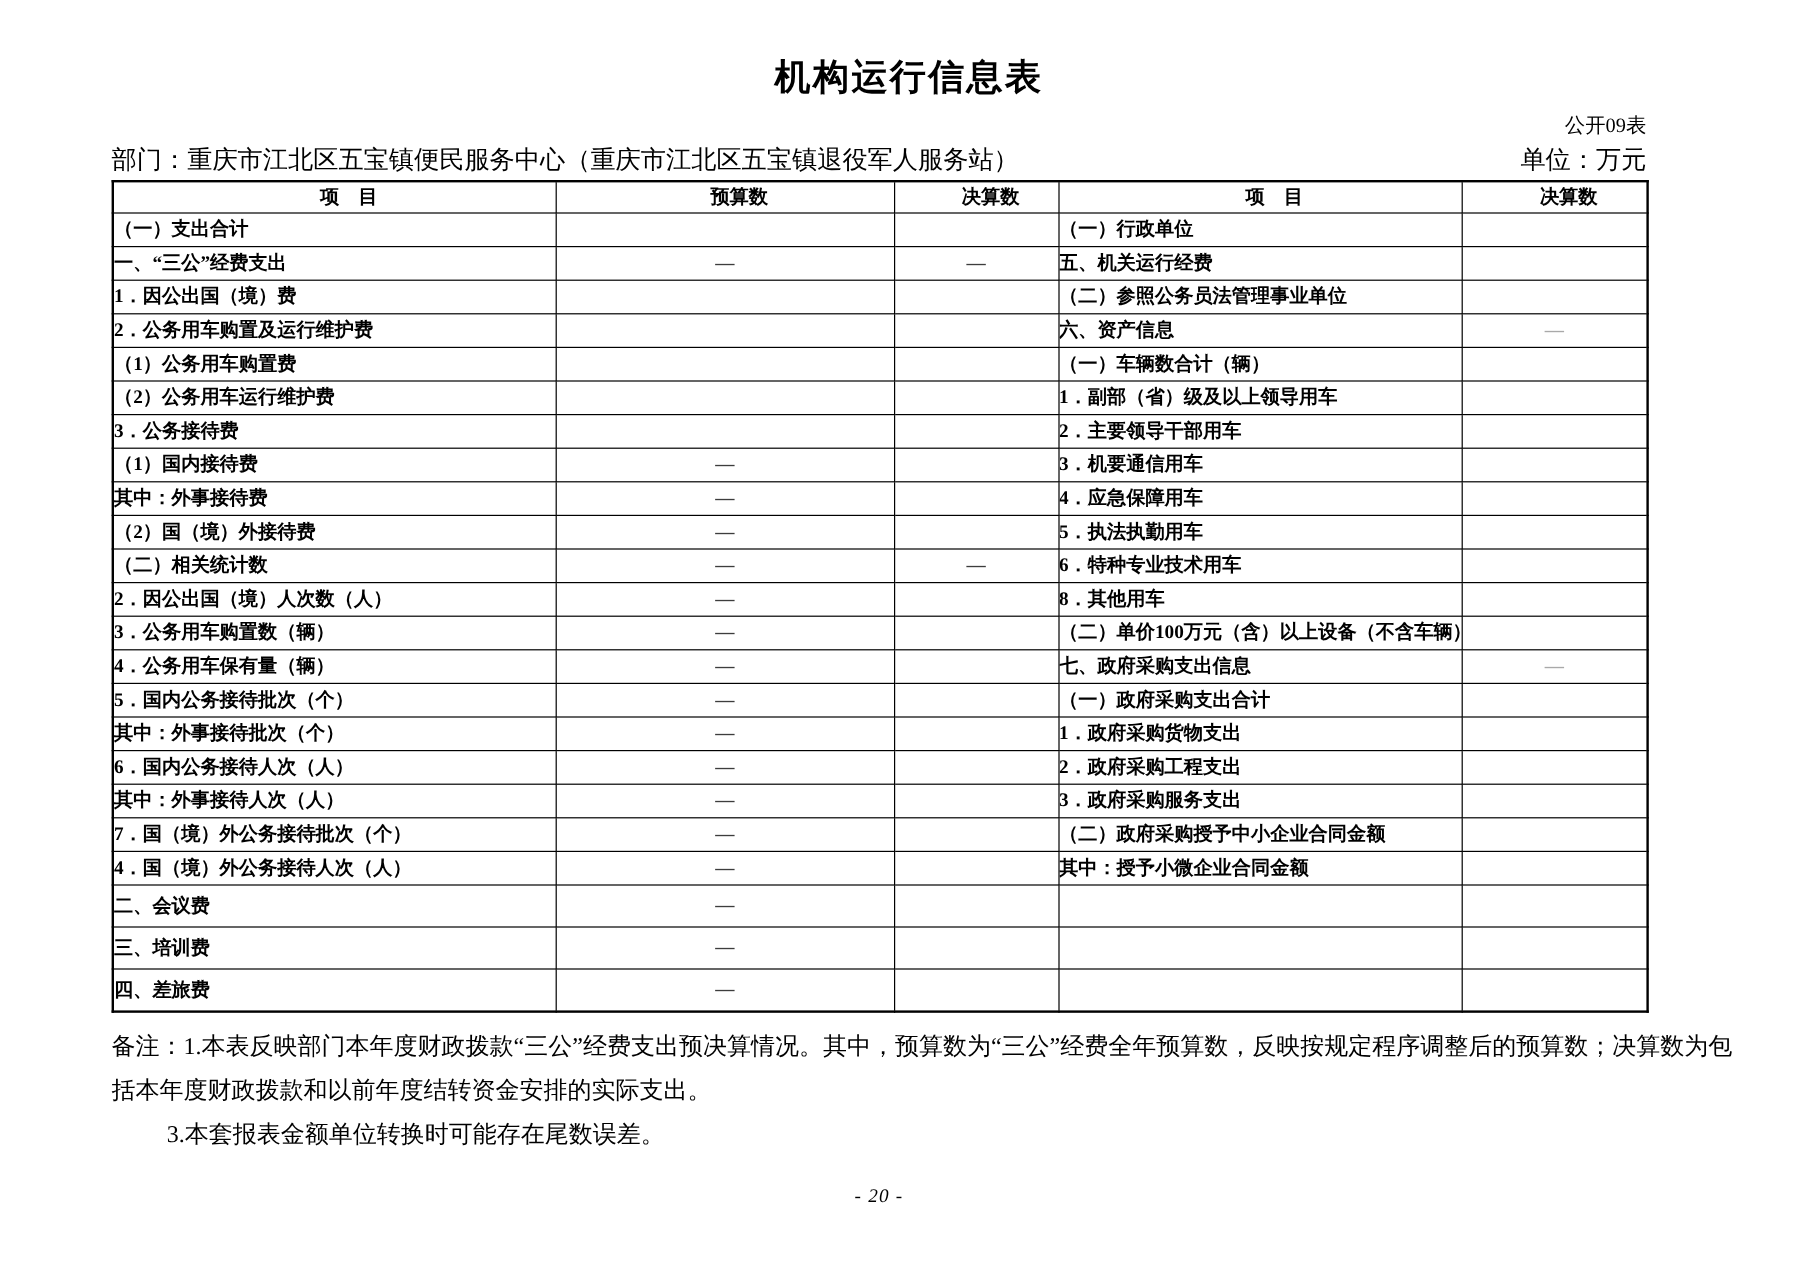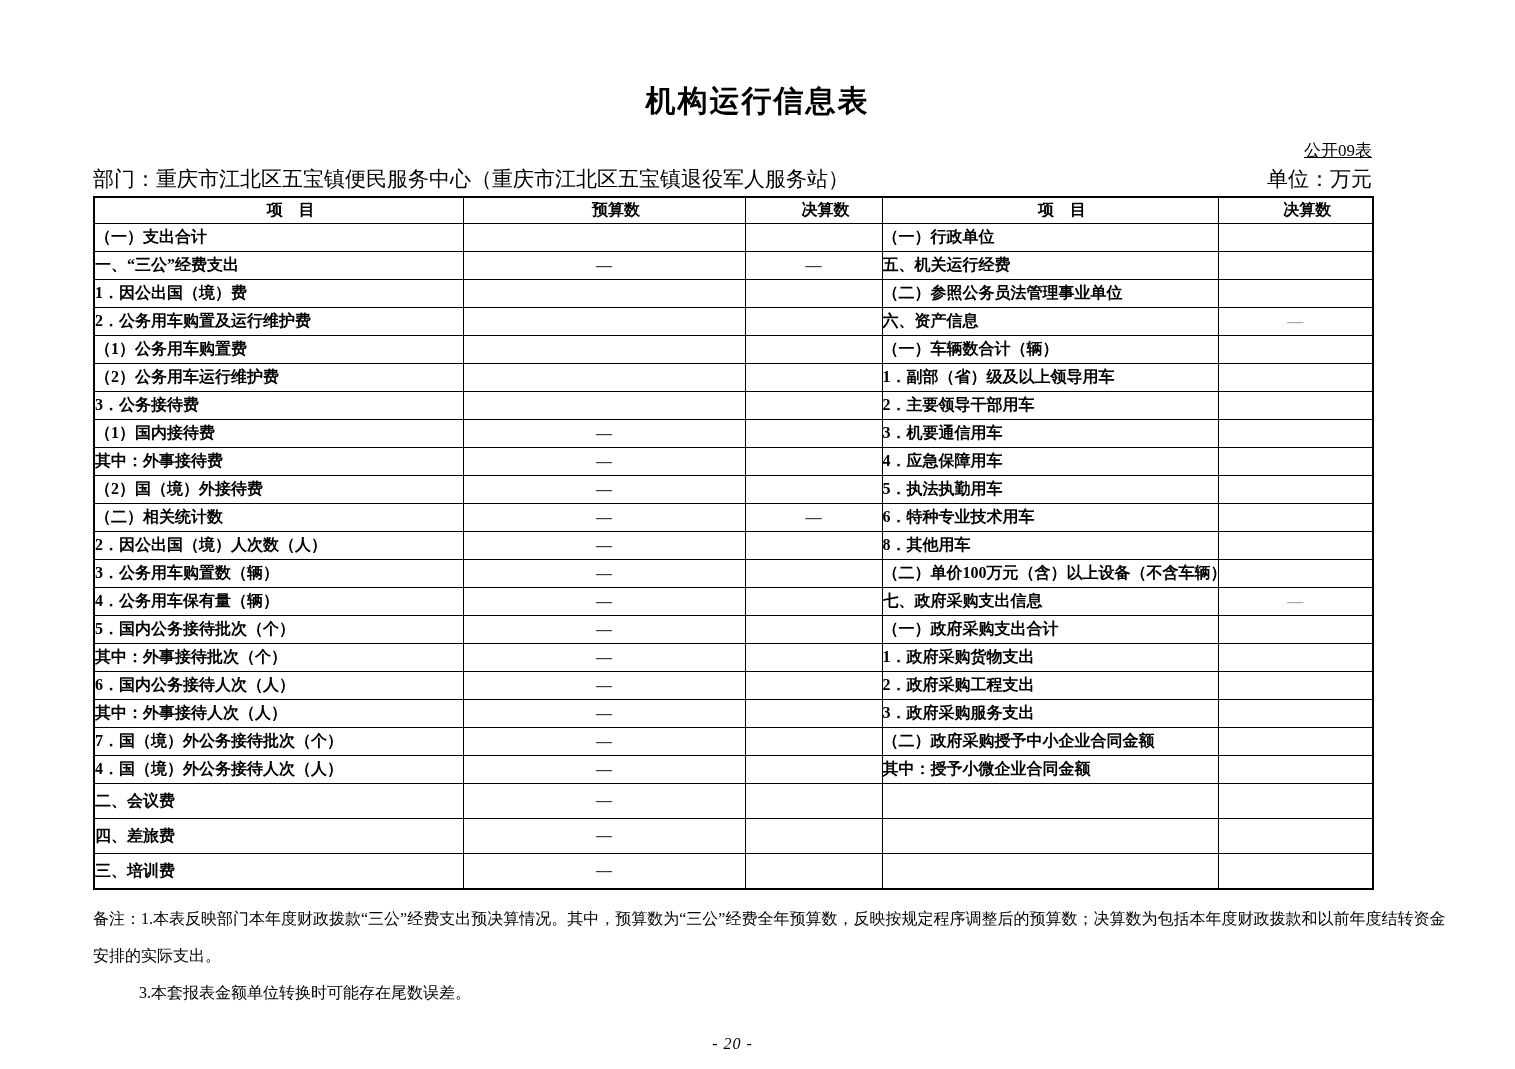--- a/index.html
+++ b/index.html
@@ -6,30 +6,29 @@
   .page{
     position:relative;
     width:1515px;height:1069px;
     background:#ffffff;
     overflow:hidden;
     font-family:"Liberation Serif","DejaVu Serif",serif;
     color:#000;
   }
   .content{width:1279px;margin-left:93px;}
   .title{
-    margin:17px;padding-top:64px;
+    margin:0;padding-top:44px;
     text-align:center;
     font-size:30px;font-weight:bold;
     letter-spacing:2px;
   }
   .form-code{
     margin-top:8px;
     text-align:right;
     font-size:17px;
-    text-decoration:underline;
   }
   .dept-row{
     display:flex;justify-content:space-between;align-items:flex-end;
     font-size:21px;
     margin-top:3px;
     padding-bottom:3px;
   }
   table.info{
     border-collapse:collapse;
     table-layout:fixed;
@@ -57,21 +56,21 @@
   td.rfinal{color:#a9a9a9;}
   .ind0{padding-left:5px;}
   .ind1{padding-left:25px;}
   .ind2{padding-left:39px;}
   .ind3{padding-left:48px;}
   .ind4{padding-left:62px;}
   .ind5{padding-left:84px;}
   .notes{
     width:1360px;margin-left:93px;
     margin-top:10px;
-    font-size:16px;
+    font-size:20px;
     line-height:37px;
   }
   .notes p{margin:0;}
   .note-2{padding-left:46px;}
   .page-number{
     width:1279px;margin-left:93px;
     margin-top:24px;
     text-align:center;
     font-size:16px;
     letter-spacing:1px;
@@ -252,28 +251,28 @@
           <td class="num rfinal"></td>
         </tr>
         <tr class="tall">
           <td class="item ind0">二、会议费</td>
           <td class="num">—</td>
           <td class="num"></td>
           <td class="item ind0"></td>
           <td class="num rfinal"></td>
         </tr>
         <tr class="tall">
+          <td class="item ind0">三、培训费</td>
+          <td class="num">—</td>
+          <td class="num"></td>
+          <td class="item ind0"></td>
+          <td class="num rfinal"></td>
+        </tr>
+        <tr class="tall">
           <td class="item ind0">四、差旅费</td>
-          <td class="num">—</td>
-          <td class="num"></td>
-          <td class="item ind0"></td>
-          <td class="num rfinal"></td>
-        </tr>
-        <tr class="tall">
-          <td class="item ind0">三、培训费</td>
           <td class="num">—</td>
           <td class="num"></td>
           <td class="item ind0"></td>
           <td class="num rfinal"></td>
         </tr>
       </tbody>
   </table>
 
   <div class="notes">
     <p class="note-1">备注：1.本表反映部门本年度财政拨款“三公”经费支出预决算情况。其中，预算数为“三公”经费全年预算数，反映按规定程序调整后的预算数；决算数为包括本年度财政拨款和以前年度结转资金安排的实际支出。</p>

